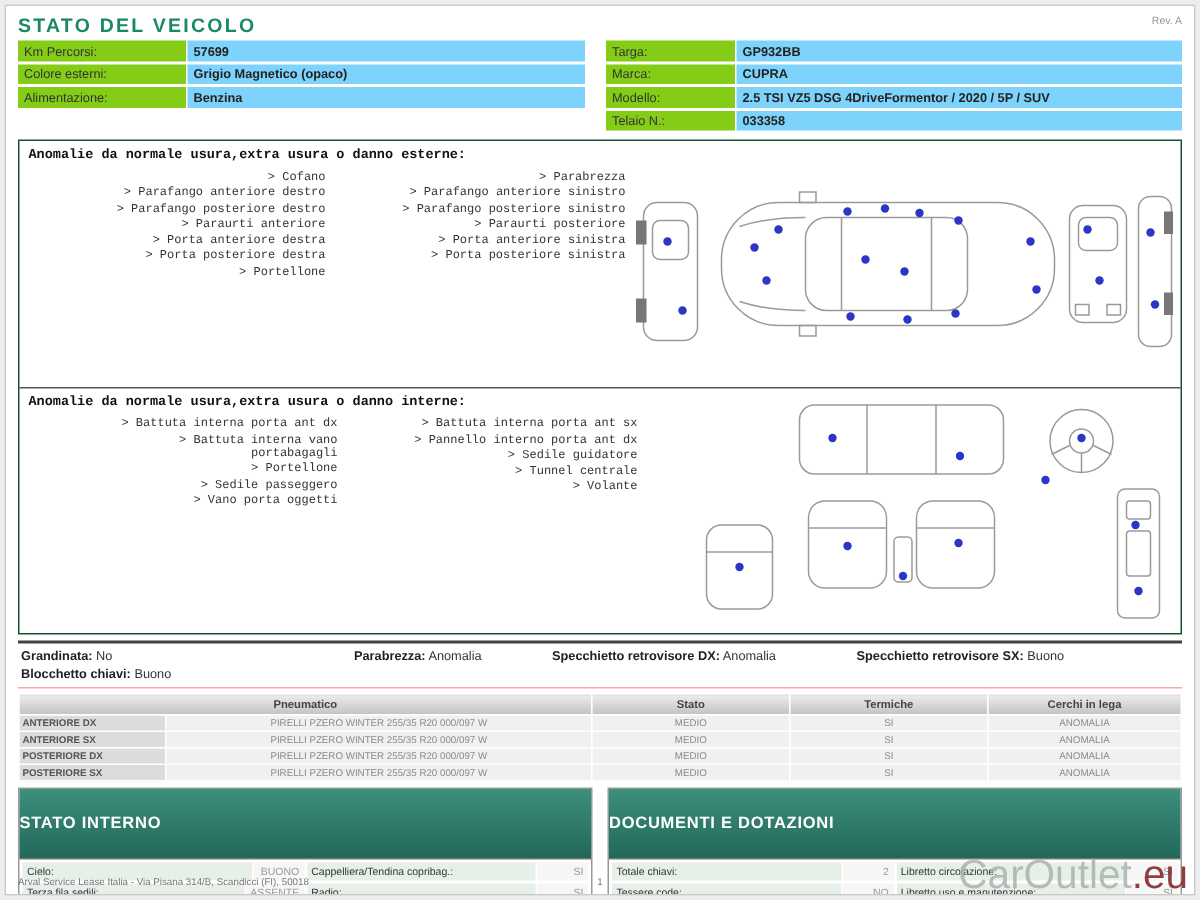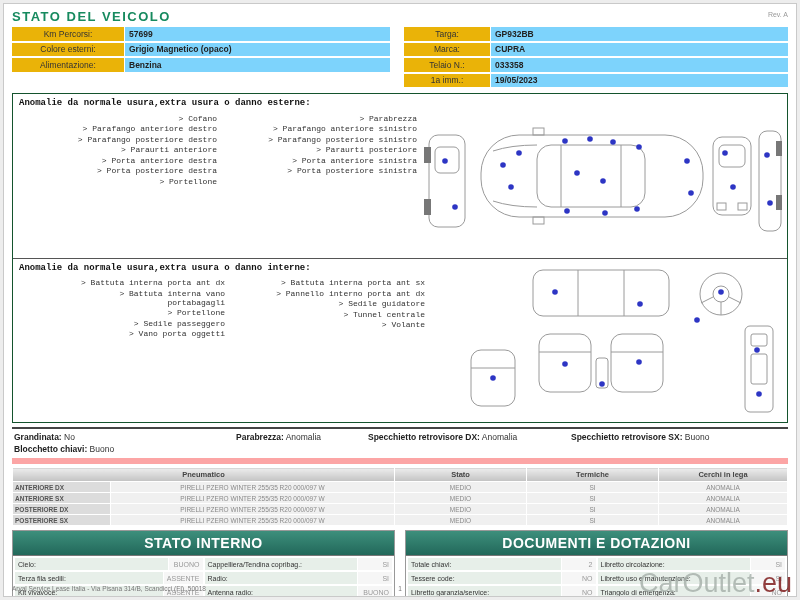--- a/index.html
+++ b/index.html
@@ -7,48 +7,48 @@
   body{background:#ededed;font-family:"Liberation Sans",sans-serif;color:#222;}
   .page{position:relative;width:794px;height:594px;margin:3px;background:#fff;border:1px solid #c9c9c9;padding:5px 8px;overflow:hidden;}
   .topbar{display:flex;justify-content:space-between;align-items:flex-start;}
   .title{font-size:13px;font-weight:bold;letter-spacing:1.5px;color:#178a5f;}
   .rev{font-size:7px;color:#999;margin-top:2px;}
   .info{display:flex;gap:14px;margin-top:3px;align-items:flex-start;}
   .info-col{display:flex;flex-direction:column;gap:2px;}
   .info-col.left{width:378px;}
   .info-col.right{flex:1;}
   .irow{display:flex;gap:1px;font-size:8.5px;line-height:1;}
-  .ilabel{background:#eab308;padding:2.5px 4px;color:#333;text-align:center;}
+  .ilabel{background:#84cc16;padding:2.5px 4px;color:#333;}
   .left .ilabel{width:112px;}
   .right .ilabel{width:86px;}
   .ival{background:#7dd3fc;padding:2.5px 4px;font-weight:bold;flex:1;}
   .main-box{margin-top:6px;border:1px solid #14532d;height:330px;display:flex;flex-direction:column;font-family:Liberation Mono, monospace;}
   .section{flex:1;position:relative;padding:4px 6px;overflow:hidden;}
   .section.external{border-bottom:1px solid #555;}
   .sec-title{font-size:9px;font-weight:bold;color:#111;}
   .lists{display:flex;margin-top:4px;width:410px;}
   .alist{list-style:none;font-size:8px;color:#333;text-align:right;}
   .alist.c1{width:198px;}
   .alist.c2{width:200px;}
   .alist.narrow{width:160px;margin-left:46px;}
   .alist li{margin:1.5px 0;padding-left:10px;text-indent:-10px;}
   .alist li::before{content:"> ";}
   .diagram{position:absolute;top:3px;right:2px;width:370px;height:155px;}
-  .summary{margin-top:4px;border-top:2px solid #444;border-bottom:6px solid #fca5a5;padding:3px 2px 2px;}
+  .summary{margin-top:4px;border-top:2px solid #444;border-bottom:1px solid #fca5a5;padding:3px 2px 2px;}
   .sline{display:flex;font-size:8.5px;margin-bottom:2px;}
   .spair .sl{font-weight:bold;}
   .spair .sv{color:#333;}
   .w1{width:222px;}.w2{width:132px;}.w3{width:203px;}
   .tires{width:100%;border-collapse:collapse;margin-top:3px;table-layout:fixed;}
   .tires th{background:linear-gradient(#ececec,#c2c2c2);font-size:7.5px;color:#444;padding:2px;border:1px solid #fff;font-weight:bold;}
   .tires td{font-size:6.5px;color:#8a8a8a;text-align:center;padding:1.5px 2px;border:1px solid #fff;background:#f0f0f0;}
   .tires td.pos{background:#dcdcdc;color:#555;font-weight:bold;text-align:left;}
   .panels{display:flex;gap:10px;margin-top:4px;}
   .panel{flex:1;border:1px solid #999;background:#fff;padding-bottom:2px;}
-  .phead{background:linear-gradient(#3d8f7c,#22685a);color:#fff;font-size:14px;font-weight:bold;text-align:center;padding:4px 0;border-bottom:1px solid #777;letter-spacing:0.5px;}
+  .phead{background:linear-gradient(#3d8f7c,#22685a);color:#fff;font-size:11px;font-weight:bold;text-align:left;padding:17px 0;border-bottom:1px solid #777;letter-spacing:0.5px;}
   .prow{display:flex;gap:2px;margin:2px 2px 0;}
   .pcell{flex:1;display:flex;font-size:7px;line-height:1;gap:1px;}
   .plabel{background:#e7efe9;padding:2.5px 3px;flex:1;color:#333;}
   .pval{background:#f6f6f6;padding:2.5px 3px;color:#999;min-width:34px;text-align:right;}
   .footer{position:absolute;left:8px;right:8px;bottom:4px;display:flex;font-size:6.5px;color:#777;}
   .footer span{flex:1;}
   .f-page{text-align:center;}
   .f-spacer{text-align:right;}
   .watermark{position:absolute;right:4px;bottom:-3px;font-size:27px;color:#a9b3ad;opacity:0.85;z-index:5;}
   .watermark .tld{color:#7f1d1d;}
@@ -84,26 +84,26 @@
     <div class="info-col right">
       <div class="irow">
         <span class="ilabel">Targa:</span>
         <span class="ival">GP932BB</span>
       </div>
       <div class="irow">
         <span class="ilabel">Marca:</span>
         <span class="ival">CUPRA</span>
       </div>
       <div class="irow">
+        <span class="ilabel">Modello:</span>
+        <span class="ival">2.5 TSI VZ5 DSG 4DriveFormentor / 2020 / 5P / SUV</span>
+      </div>
+      <div class="irow">
         <span class="ilabel">Telaio N.:</span>
         <span class="ival">033358</span>
-      </div>
-      <div class="irow">
-        <span class="ilabel">1a imm.:</span>
-        <span class="ival">19/05/2023</span>
       </div>
     </div>
   </div>
 
   <div class="main-box">
 
     <div class="section external">
       <div class="sec-title">Anomalie da normale usura,extra usura o danno esterne:</div>
       <div class="lists">
         <ul class="alist c1">

